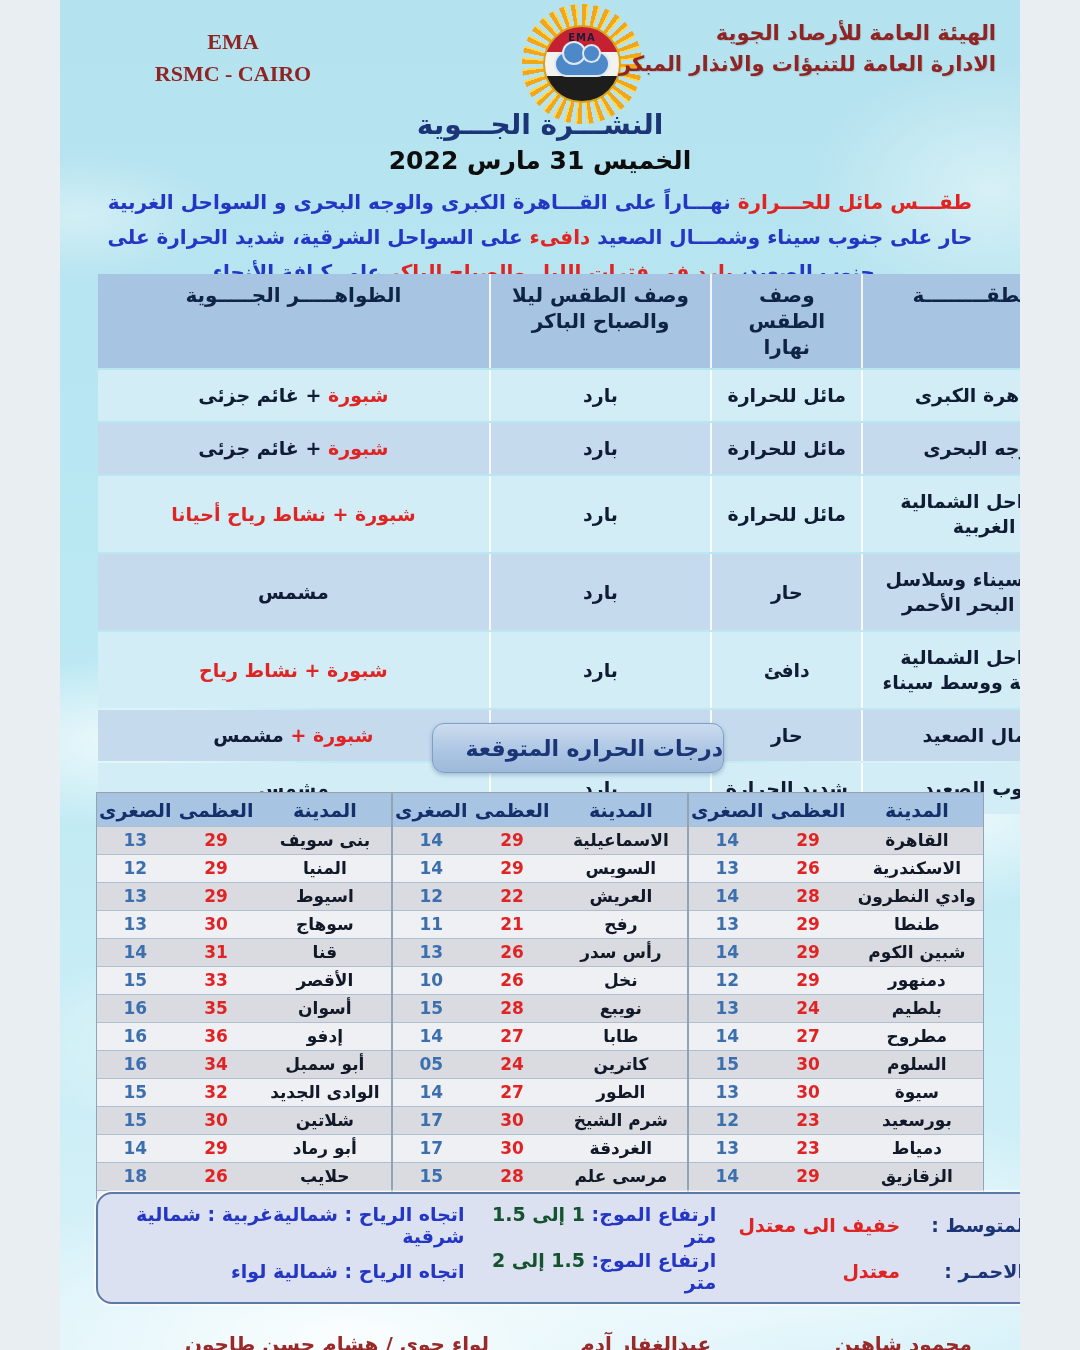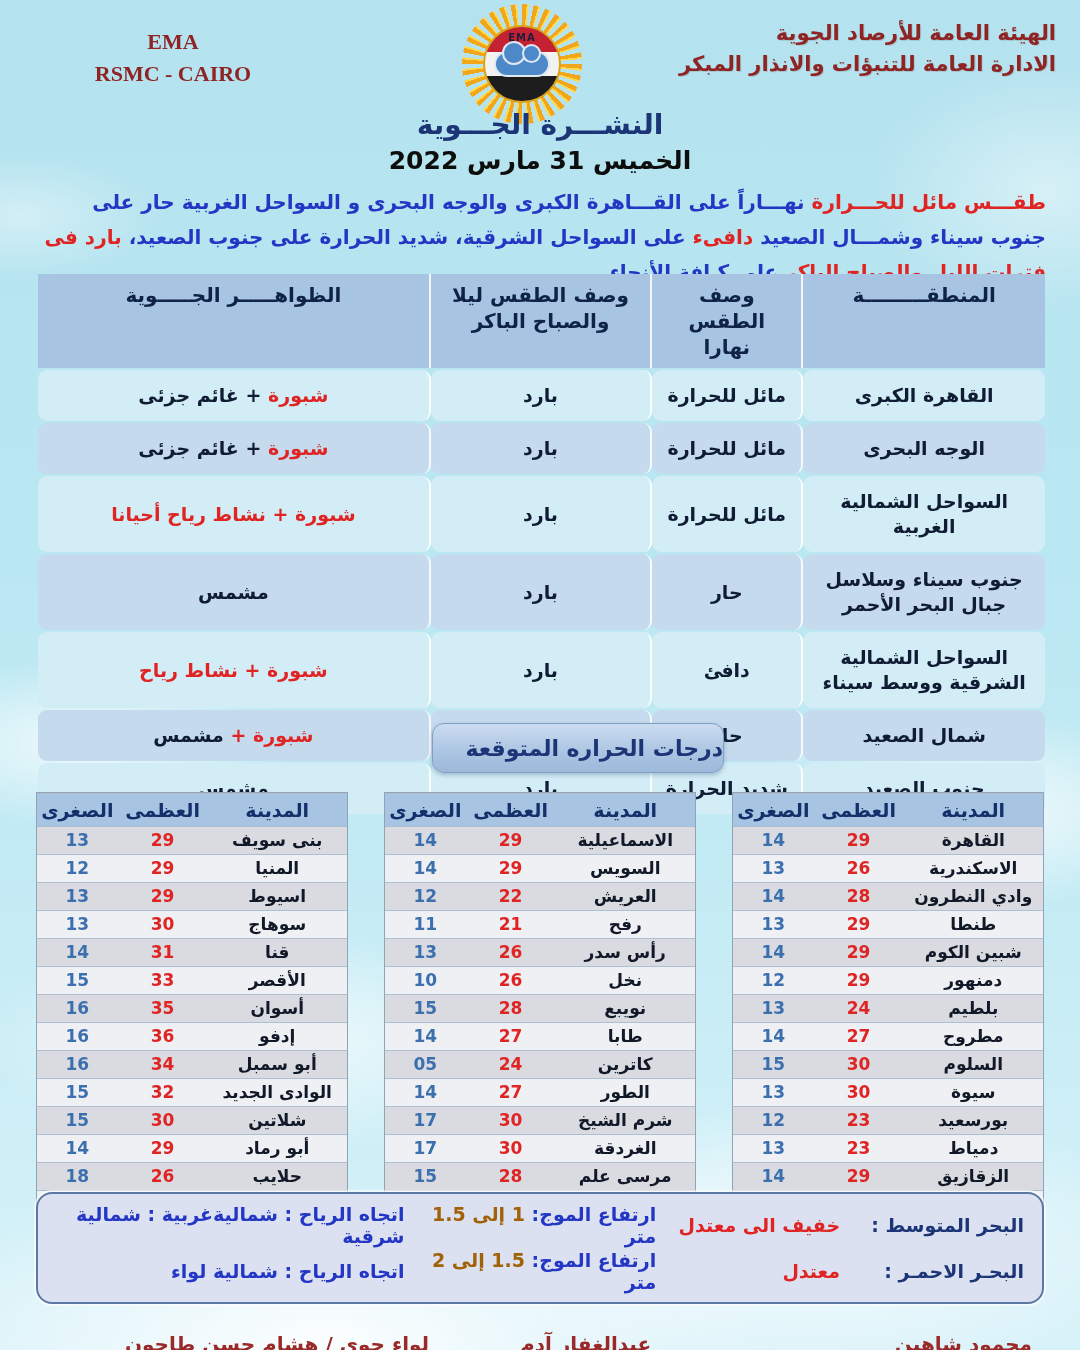--- a/index.html
+++ b/index.html
@@ -1,20 +1,20 @@
 <!DOCTYPE html>
 <html lang="ar" style="--red: #e02424; --blue: #2336c4; --navy: #1b3577; --dark-red: #8f2424;"><head>
 <meta charset="utf-8">
 <style>
   * { margin:0; padding:0; box-sizing:border-box; }
   html,body { background:#e8eef2; }
   body { font-family:"DejaVu Sans", sans-serif; }
 
   .page {
-    position:relative; width:1080px; height:1350px; margin:0 auto; overflow:hidden;
+    position:relative; width:960px; height:1350px; margin:0 auto; overflow:hidden;
     background:
       radial-gradient(ellipse 300px 120px at 8% 55%,  rgba(255,255,255,.75), rgba(255,255,255,0) 70%),
       radial-gradient(ellipse 340px 140px at 90% 60%, rgba(255,255,255,.8),  rgba(255,255,255,0) 70%),
       radial-gradient(ellipse 420px 160px at 25% 77%, rgba(255,255,255,.7),  rgba(255,255,255,0) 70%),
       radial-gradient(ellipse 520px 200px at 75% 92%, rgba(255,255,255,.85), rgba(255,255,255,0) 70%),
       radial-gradient(ellipse 620px 220px at 30% 99%, rgba(255,255,255,.9),  rgba(255,255,255,0) 72%),
       radial-gradient(ellipse 260px 180px at 97% 14%, rgba(255,255,255,.45), rgba(255,255,255,0) 70%),
       radial-gradient(ellipse 200px 90px  at 2% 16%,  rgba(255,255,255,.4),  rgba(255,255,255,0) 70%),
       linear-gradient(180deg,#b4e2ee 0%, #b9e7f2 40%, #c6ecf5 70%, #d8f2f9 100%);
   }
@@ -56,36 +56,36 @@
     position:absolute; top:108px; left:0; width:100%; text-align:center; direction:rtl;
     color:var(--navy); font-size:28px; font-weight:bold;
   }
   .date {
     position:absolute; top:146px; left:0; width:100%; text-align:center; direction:rtl;
     color:#0d0d0d; font-size:25px; font-weight:bold;
   }
 
   
   .summary {
-    position:absolute; top:185px; right:34px; left:34px; direction:rtl; text-align:right;
+    position:absolute; top:185px; right:34px; left:34px; direction:rtl; text-align:center;
     font-size:20px; font-weight:bold; line-height:35px;
   }
   .summary .red  { color:var(--red); }
   .summary .blue { color:var(--blue); }
 
   
   .main-table-wrap { position:absolute; top:272px; left:38px; width:1007px; }
   table.main { width:100%; direction:rtl; border-collapse:separate; border-spacing:0 2px; }
   table.main th {
     background:#a7c4e3; color:#0f2347; font-size:20px; font-weight:bold;
     padding:8px 12px; vertical-align:top; line-height:26px;
   }
   table.main td {
     font-size:19px; font-weight:bold; color:#101c33; text-align:center;
-    padding:13px 6px; line-height:25px;border-radius:9px;
+    padding:13px 6px; line-height:25px;
   }
   table.main th + th, table.main td + td { border-right:2px solid rgba(255,255,255,.85); }
   table.main col.c1 { width:24%; } table.main col.c2 { width:15%; }
   table.main col.c3 { width:22%; } table.main col.c4 { width:39%; }
   table.main tbody tr:nth-child(odd)  td { background:#d2edf6; }
   table.main tbody tr:nth-child(even) td { background:#c5daed; }
   table.main .red { color:var(--red); }
   table.main .blk { color:#101c33; }
 
   
@@ -123,21 +123,21 @@
     position:absolute; top:1192px; left:36px; width:1008px; height:112px;
     background:#dbe1f0; border:2px solid #5d78a3; border-radius:16px;
     box-shadow:0 0 0 2px rgba(255,255,255,.6);
     display:flex; flex-direction:column; justify-content:space-around;
     padding:8px 18px; direction:rtl;
   }
   .sea-row { display:flex; align-items:center; font-size:19px; font-weight:bold; }
   .sea-name  { width:19%; color:var(--navy); }
   .sea-state { width:19%; color:var(--red); }
   .sea-wave  { width:26%; color:var(--blue); }
-  .sea-wave .val { color:#a16207; }
+  .sea-wave .val { color:#14532d; }
   .sea-wind  { width:36%; color:var(--blue); }
 
   
   .signatures { position:absolute; top:1332px; left:0; width:100%; height:18px;
     color:#9a2a2a; font-size:20px; font-weight:bold; direction:rtl; }
   .sig { position:absolute; white-space:nowrap; }
   .sig-1 { right:48px; }
   .sig-2 { left:520px; }
   .sig-3 { left:125px; }
 </style>

